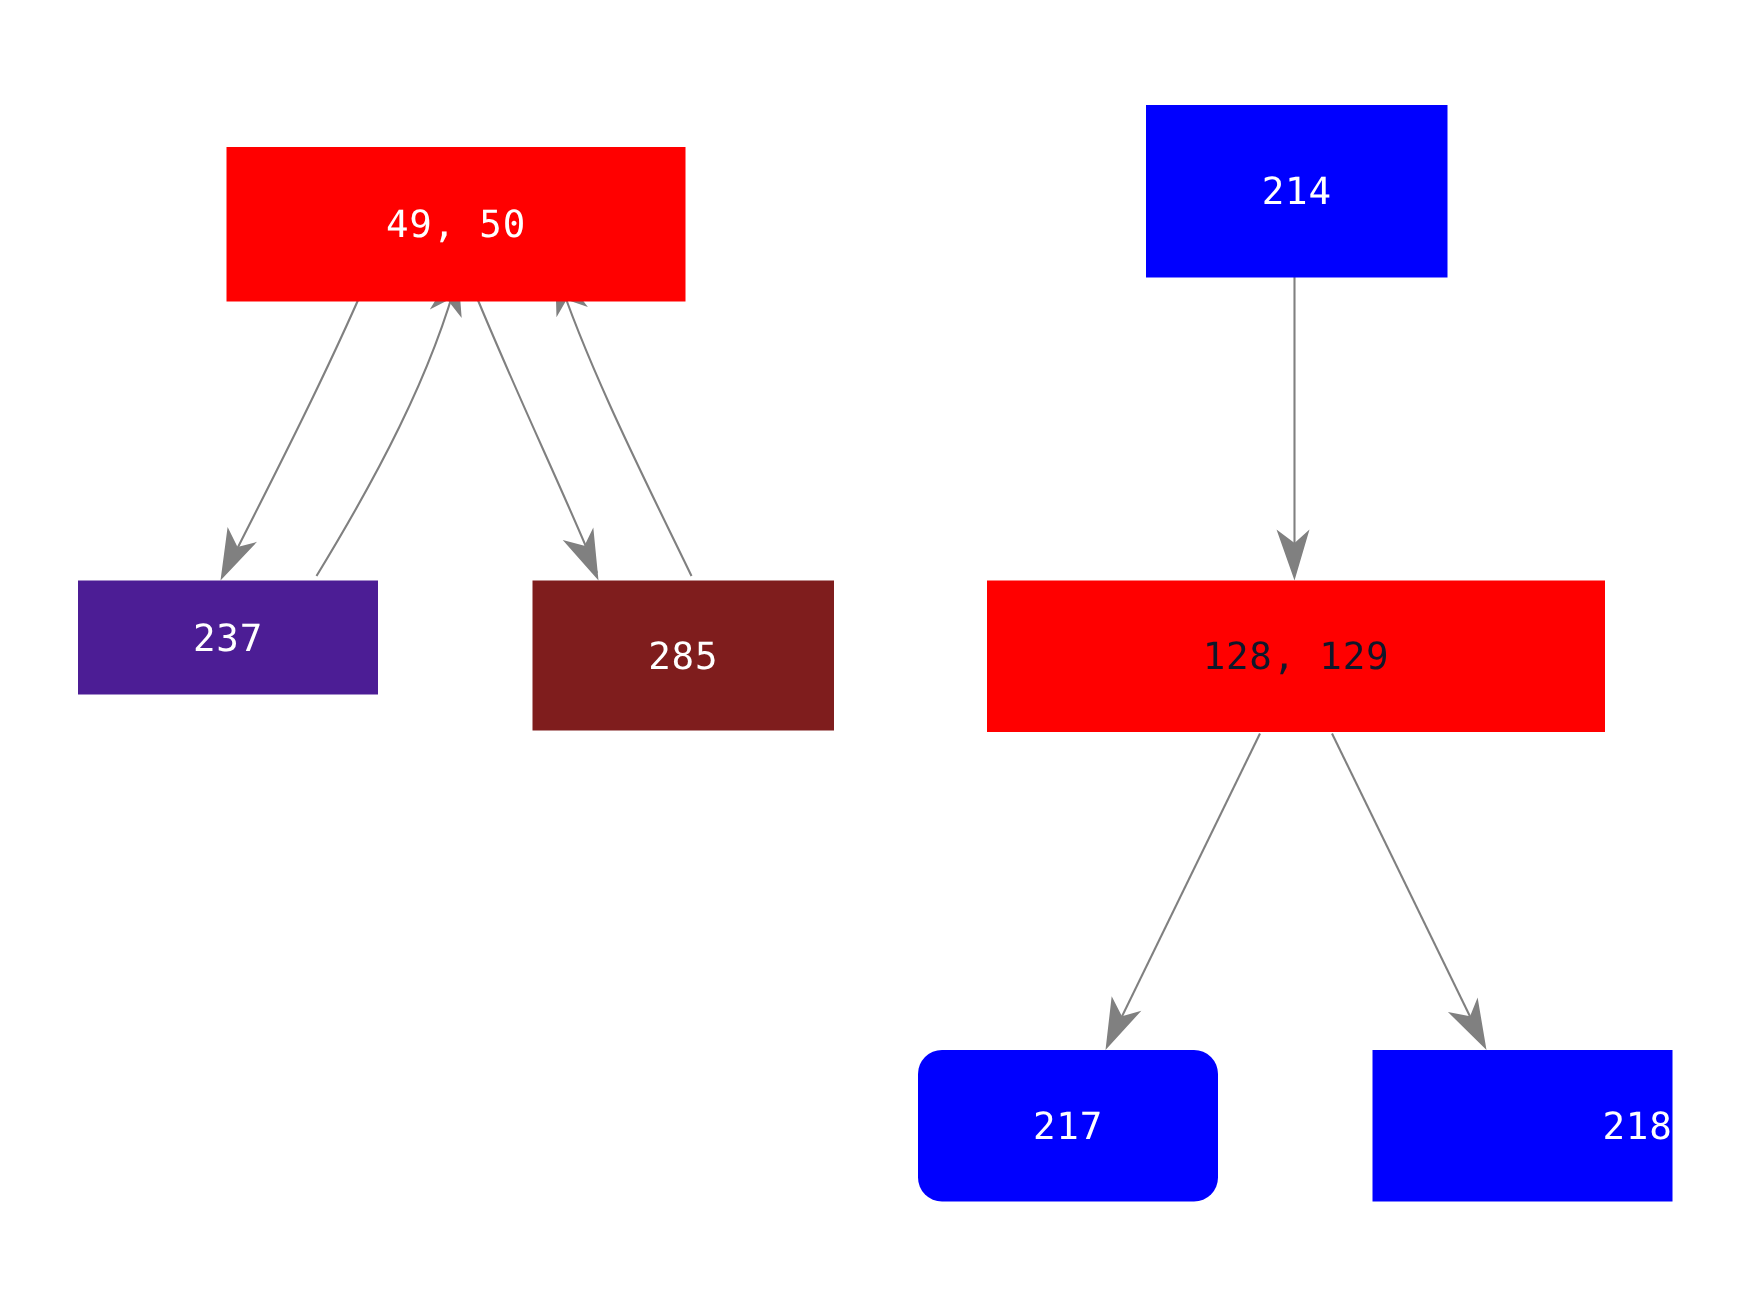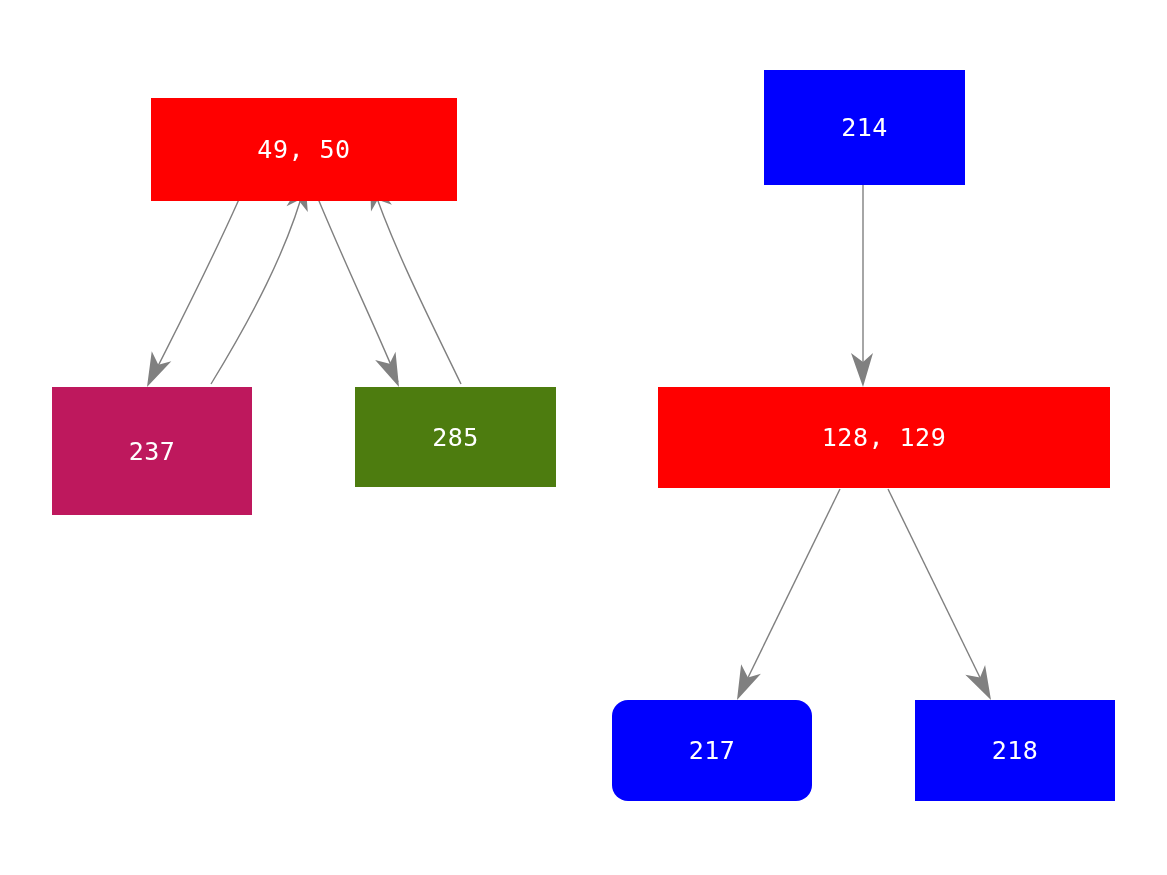--- a/index.html
+++ b/index.html
@@ -74,33 +74,33 @@
       <g>
         <path d="M 888,489 L 988,694" fill="none" stroke="#808080" stroke-width="1.4"></path>
         <path d="M 0,0 L -34,-10 L -25,0 L -34,12 Z" fill="#808080" transform="translate(991,700) rotate(64)"></path>
       </g>
     </svg>
 
   <div id="node-layer">
       <div class="node" style="left: 151px; top: 70px; width: 306px; height: 103px; background: rgb(255, 0, 0); color: rgb(255, 255, 255); margin-top: 28px;">
         <span class="node-label">49, 50</span>
       </div>
-      <div class="node" style="left: 52px; top: 387px; width: 200px; height: 128px; background: #be185d; color: rgb(255, 255, 255);">
+      <div class="node" style="left: 52px; top: 387px; width: 200px; height: 76px; background: #4c1d95; color: rgb(255, 255, 255);">
         <span class="node-label">237</span>
       </div>
-      <div class="node" style="left: 355px; top: 387px; width: 201px; height: 100px; background: #4d7c0f; color: rgb(255, 255, 255);">
+      <div class="node" style="left: 355px; top: 387px; width: 201px; height: 100px; background: #7f1d1d; color: rgb(255, 255, 255);">
         <span class="node-label">285</span>
       </div>
       <div class="node" style="left: 764px; top: 70px; width: 201px; height: 115px; background: rgb(0, 0, 255); color: rgb(255, 255, 255);">
         <span class="node-label">214</span>
       </div>
-      <div class="node" style="left: 658px; top: 387px; width: 452px; height: 101px; background: rgb(255, 0, 0); color: #ffffff;">
+      <div class="node" style="left: 658px; top: 387px; width: 412px; height: 101px; background: rgb(255, 0, 0); color: #0f172a;">
         <span class="node-label">128, 129</span>
       </div>
       <div class="node" style="left: 612px; top: 700px; width: 200px; height: 101px; background: rgb(0, 0, 255); color: rgb(255, 255, 255); border-radius: 16px;">
         <span class="node-label">217</span>
       </div>
-      <div class="node" style="left: 915px; top: 700px; width: 200px; height: 101px; background: rgb(0, 0, 255); color: rgb(255, 255, 255);">
+      <div class="node" style="left: 915px; top: 700px; width: 200px; height: 101px; background: rgb(0, 0, 255); color: rgb(255, 255, 255); justify-content: flex-end;">
         <span class="node-label">218</span>
       </div>
     </div>
 
 </div>
 
 </body></html>

